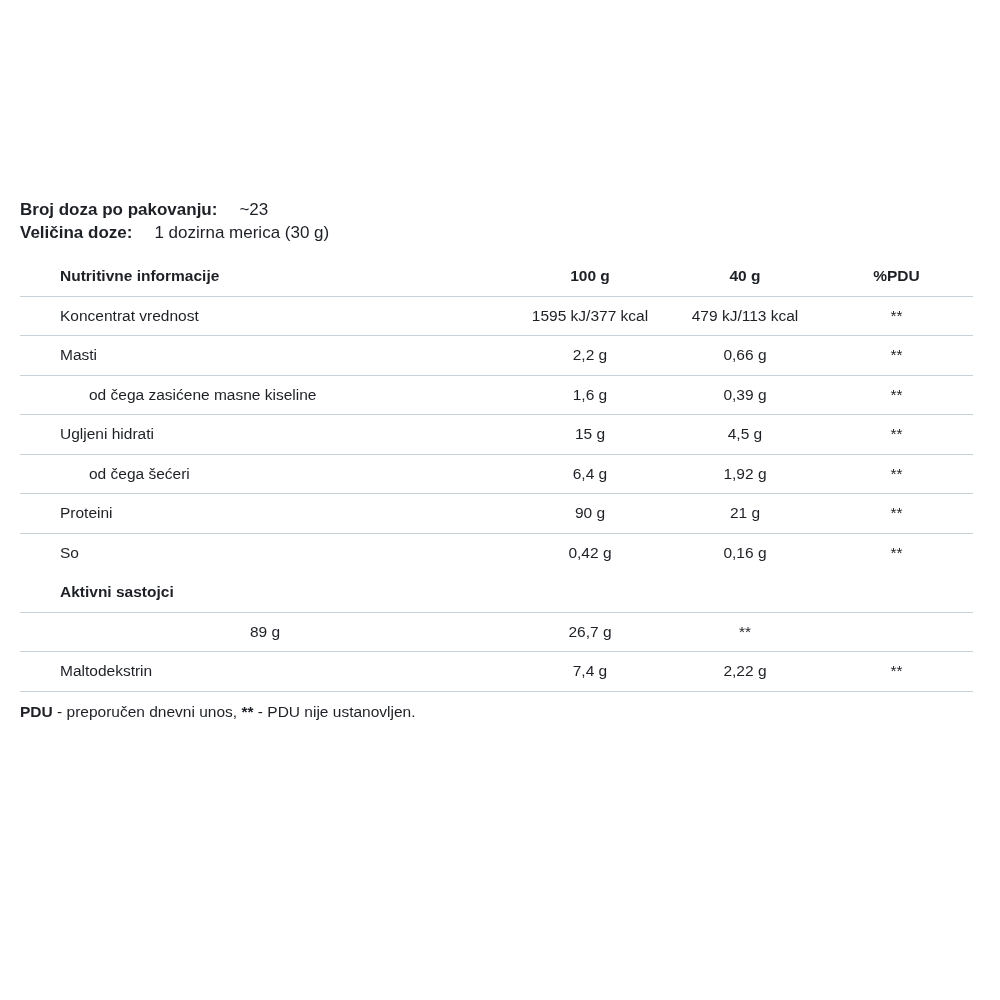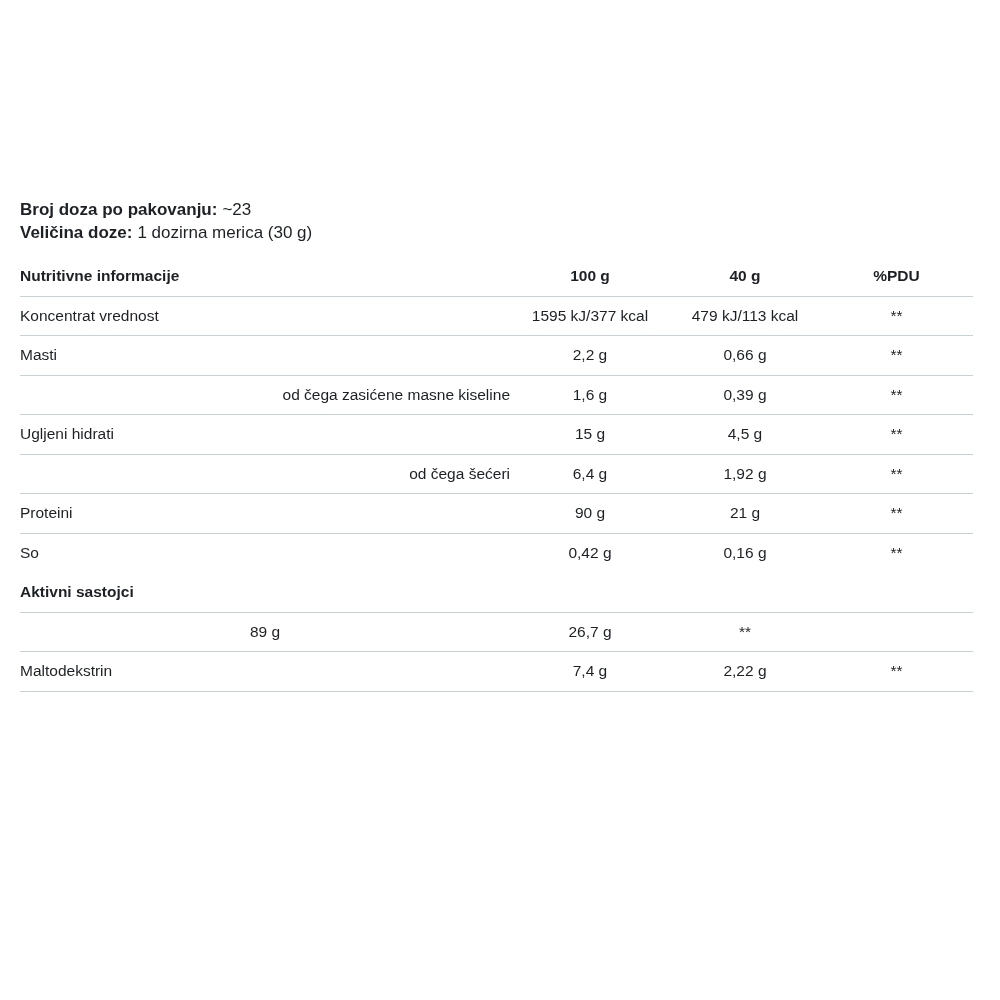--- a/index.html
+++ b/index.html
@@ -14,39 +14,39 @@
     font-family: "Liberation Sans", sans-serif;
     color: var(--text);
   }
   .canvas { position: absolute; inset: 0; background: #ffffff; }
 
   .top-info {
     position: absolute;
     left: 20px; top: 198px;
     font-size: 17px; line-height: 23px;
   }
-  .top-info .b { margin-right: 5px; }
+  .top-info .b { margin-right: 22px; }
 
   .b { font-weight: 700; }
 
   .table {
     position: absolute;
     left: 20px; top: 257px;
     width: 953px;
     font-size: 15.5px;
   }
   .row {
     display: grid;
     grid-template-columns: 490px 160px 150px 153px;
     align-items: center;
     height: 39.5px;
   }
   .row.divider { border-bottom: 1.5px solid var(--divider); }
-  .c.label { text-align: left; }
-  .c.label.indent { padding-left: 29px; text-align: right; }
+  .c.label { text-align: left; margin-left: 40px; }
+  .c.label.indent { padding-left: 29px; }
   .c.num { text-align: center; }
 
   .footnote {
     padding-top: 9px;
     font-size: 15.5px;
     line-height: 22px;
   }
 </style>
 </head>
 <body>
@@ -137,15 +137,18 @@
   </div>
 
   <div class="row divider">
     <div class="c label">Maltodekstrin</div>
     <div class="c num">7,4 g</div>
     <div class="c num">2,22 g</div>
     <div class="c num">**</div>
   </div>
 </div>
 
+    <div class="footnote">
+      <span class="b">PDU</span><span> - preporučen dnevni unos, </span><span class="b">**</span><span> - PDU nije ustanovljen.</span>
+    </div>
 
   </div>
 </div>
 
 </body></html>

